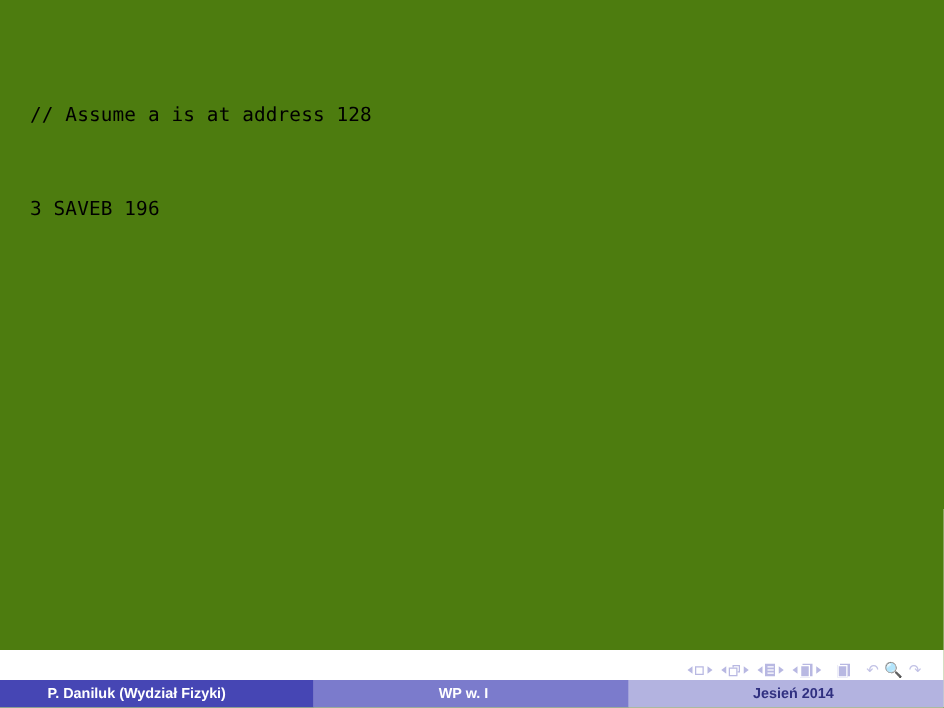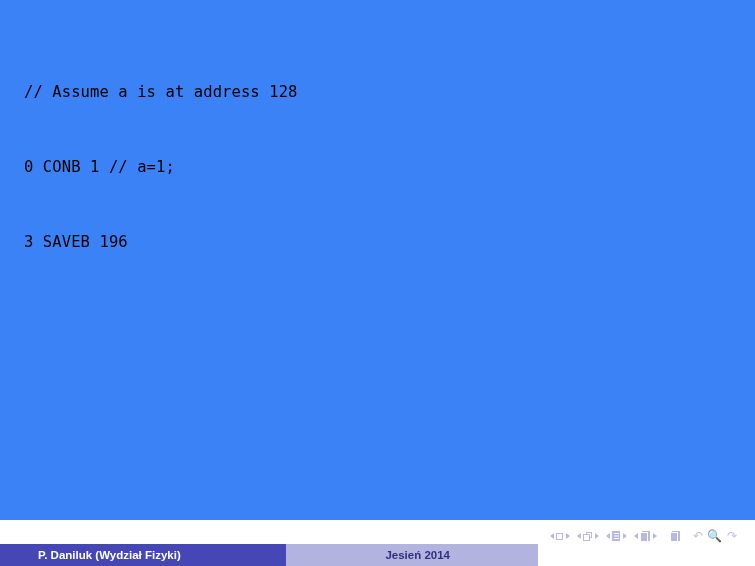--- a/index.html
+++ b/index.html
@@ -15,21 +15,21 @@
     position: relative;
   }
 
   
   #slide-body {
     position: absolute;
     left: 0;
     top: 0;
     width: 755px;
     height: 520px;
-    background: #3b82f6;
+    background: #4d7c0f;
   }
 
   #code-block {
     position: absolute;
     left: 24px;
     top: 30px;
     font-family: "DejaVu Sans Mono", "Liberation Mono", monospace;
     font-size: 15.5px;
     line-height: 25px;
     color: #000000;
@@ -143,21 +143,21 @@
   .foot-seg {
     height: 22px;
     display: flex;
     align-items: center;
     font-size: 11.5px;
     font-weight: bold;
     box-sizing: border-box;
     padding-left: 20px;
   }
   #foot-author {
-    width: 286px;
+    width: 251px;
     background: #4646b4;
     color: #ffffff;
     padding-left: 38px;
   }
   #foot-title {
     width: 252px;
     background: #7b7bcc;
     color: #ffffff;
     padding-left: 100px;
   }
@@ -172,21 +172,20 @@
   #foot-date { margin-right: 36px; }
   #foot-pageno { letter-spacing: 0.4px; margin-top: 40px; }
 </style>
 </head>
 <body>
 
 <div id="slide-body">
 
   <div id="code-block">
     <div class="code-line">// Assume a is at address 128</div>
-    <div class="code-line">0 CONB 1 // a=1;</div>
     <div class="code-line">3 SAVEB 196</div>
     
     
     
     
     
     
     
     
     
@@ -231,17 +230,18 @@
   <div class="nav-group">
     <span class="nav-back">↶</span>
     <span class="nav-mag">🔍</span>
     <span class="nav-fwd">↷</span>
   </div>
 
 </div>
 
 <div id="footline">
   <div class="foot-seg" id="foot-author">P. Daniluk  (Wydział Fizyki)</div>
+  <div class="foot-seg" id="foot-title">WP w. I</div>
   <div class="foot-seg" id="foot-right">
     <span id="foot-date">Jesień 2014</span>
     <span id="foot-pageno">13 / 30</span>
   </div>
 </div>
 
 </body></html>

